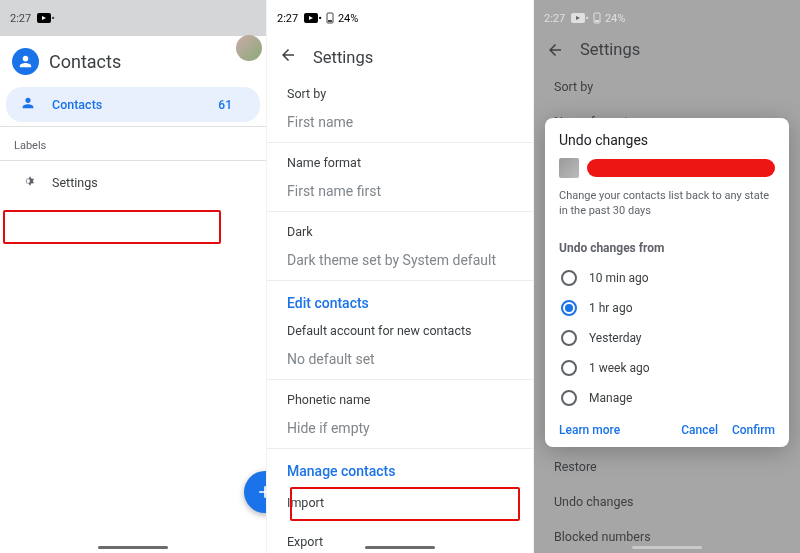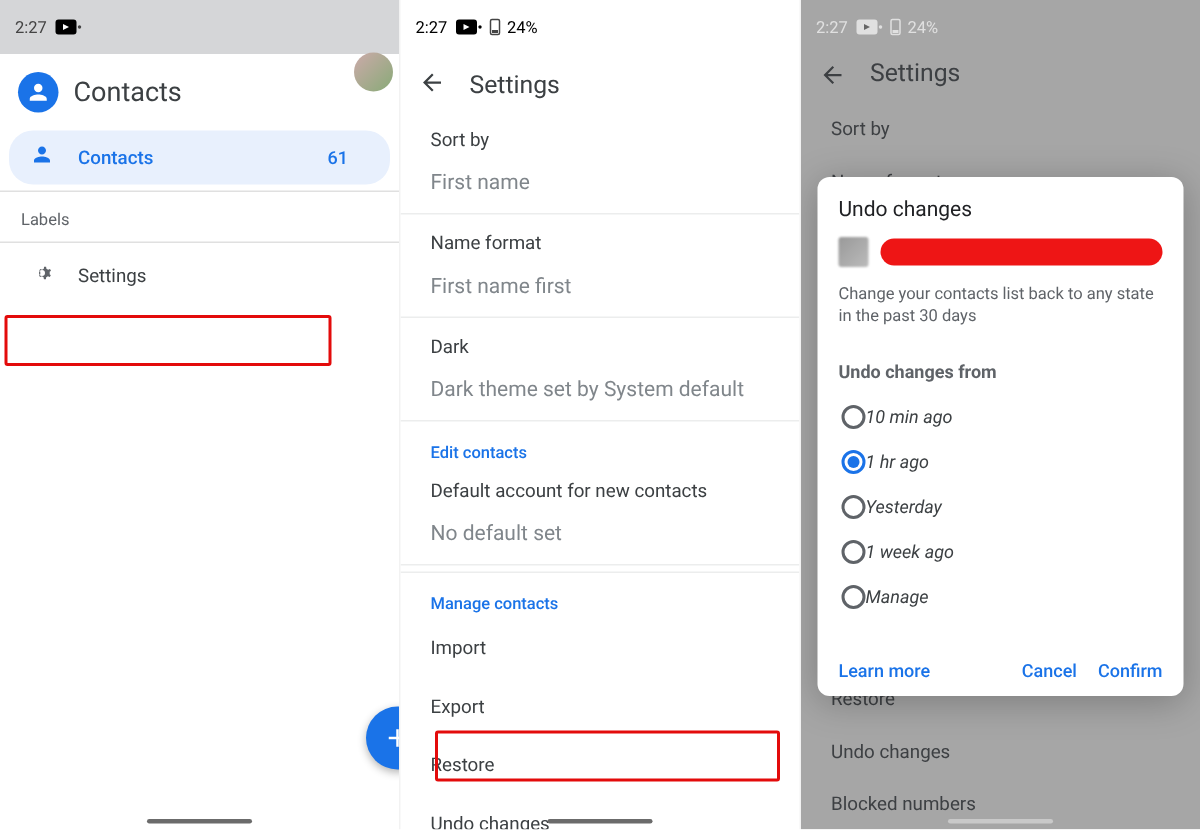--- a/index.html
+++ b/index.html
@@ -34,21 +34,21 @@
   .divider { height:1px; background:#e0e0e0; margin:4px 0; }
   .highlight-box1 { position:absolute; left:3px; top:210px; width:218px; height:34px; border:2.5px solid #e30b0b; border-radius:2px; pointer-events:none; }
 
   
   .hdr2 { display:flex; align-items:center; gap:16px; padding:10px 12px;}
   .hdr2 .back svg{width:18px;height:18px; fill:#3c4043;}
   .hdr2-title { font-size:16.5px; color:#3c4043; }
   .setting-row { padding:8px 20px; }
   .setting-title { font-size:12.5px; color:#3c4043; }
   .setting-sub { font-size:14px; color:#80868b; margin-top:13px;}
-  .section-hdr { font-size:11px; color:#1a73e8; font-weight:500; padding:10px 20px 4px;}
+  .section-hdr { font-size:14px; color:#1a73e8; font-weight:500; padding:10px 20px 4px;}
   .thin-div { height:1px; background:#eceded; margin:4px 0;}
   .simple-row { padding:12px 20px; font-size:12.5px; color:#3c4043;}
   .highlight-box2 { position:absolute; left:285px; bottom:20px; width:236px; height:34px; border:2.5px solid #e30b0b; border-radius:2px; pointer-events:none; }
   .p2-inner { position:relative; height:100%; }
 
   
   .p3-bg { position:absolute; inset:0; background:#fff; }
   .dim-layer { position:absolute; inset:0; background:rgba(0,0,0,0.35);}
   .p3 .statusbar { position:relative; z-index:3; color:#e0e0e0;}
   .bg-settings { position:absolute; top:24px; left:0; right:0; padding-top:6px;}
@@ -56,25 +56,25 @@
   .bg-hdr svg{width:18px;height:18px; fill:#5f6368;}
   .bg-title { font-size:16.5px;}
   .bg-row { padding:10px 20px; font-size:12.5px; color:#5f6368;}
   .dialog { position:absolute; left:11px; right:11px; top:118px; background:#fff; border-radius:8px; padding:14px 14px 10px; box-shadow:0 4px 24px rgba(0,0,0,0.25); z-index:4;}
   .dialog-title { font-size:14px; color:#202124; margin-bottom:10px;}
   .acct-row { display:flex; align-items:center; gap:8px; margin-bottom:10px;}
   .acct-avatar { width:20px; height:20px; background:linear-gradient(135deg,#999,#bbb); border-radius:2px; filter:blur(0.6px);}
   .red-bar { flex:1; height:18px; background:#ee1515; border-radius:9px;}
   .dialog-desc { font-size:11px; color:#5f6368; line-height:1.4; margin-bottom:22px;}
   .dialog-sub { font-size:12px; color:#5f6368; margin-bottom:8px;font-weight:bold;}
-  .radio-row { display:flex; align-items:center; padding:7px 2px; font-size:12px; color:#3c4043;font-style:italic;}
+  .radio-row { display:flex; align-items:center; gap:12px; padding:7px 2px; font-size:12px; color:#3c4043;}
   .radio { width:16px; height:16px; border:2px solid #5f6368; border-radius:50%; display:flex; align-items:center; justify-content:center;}
   .radio.sel { border-color:#1a73e8;}
   .radio.sel::after { content:""; width:8px; height:8px; background:#1a73e8; border-radius:50%;}
-  .dialog-actions { display:flex; justify-content:space-between; align-items:center; margin-top:27px;}
+  .dialog-actions { display:flex; justify-content:space-between; align-items:center; margin-top:10px;}
   .link { color:#1a73e8; font-size:12px; font-weight:500;}
   .btns { display:flex; gap:14px;}
   .fab { position:absolute; bottom:18px; left:6px; width:42px; height:42px; border-radius:50%; background:#1a73e8; box-shadow:0 2px 6px rgba(0,0,0,0.3); display:flex; align-items:center; justify-content:center;}
   .fab svg { fill:#fff; width:20px; height:20px;}
   .navbar-line { position:absolute; bottom:4px; left:50%; transform:translateX(-50%); width:70px; height:3px; background:#6b6b6b; border-radius:2px;}
 
   .p3 .navbar-line { background:#c9c9c9; z-index:5;}
 </style>
 </head>
 <body>
@@ -169,20 +169,24 @@
     <div class="setting-title">Dark</div>
     <div class="setting-sub">Dark theme set by System default</div>
   </div>
   <div class="thin-div"></div>
   <div class="section-hdr">Edit contacts</div>
   <div class="setting-row">
     <div class="setting-title">Default account for new contacts</div>
     <div class="setting-sub">No default set</div>
   </div>
   <div class="thin-div"></div>
+  <div class="setting-row">
+    <div class="setting-title">Phonetic name</div>
+    <div class="setting-sub">Hide if empty</div>
+  </div>
   <div class="thin-div"></div>
   <div class="section-hdr">Manage contacts</div>
   <div class="simple-row">Import</div>
   <div class="simple-row">Export</div>
   <div class="simple-row">Restore</div>
   <div class="simple-row">Undo changes</div>
 
   <div class="navbar-line"></div>
   </div>
 </div>

